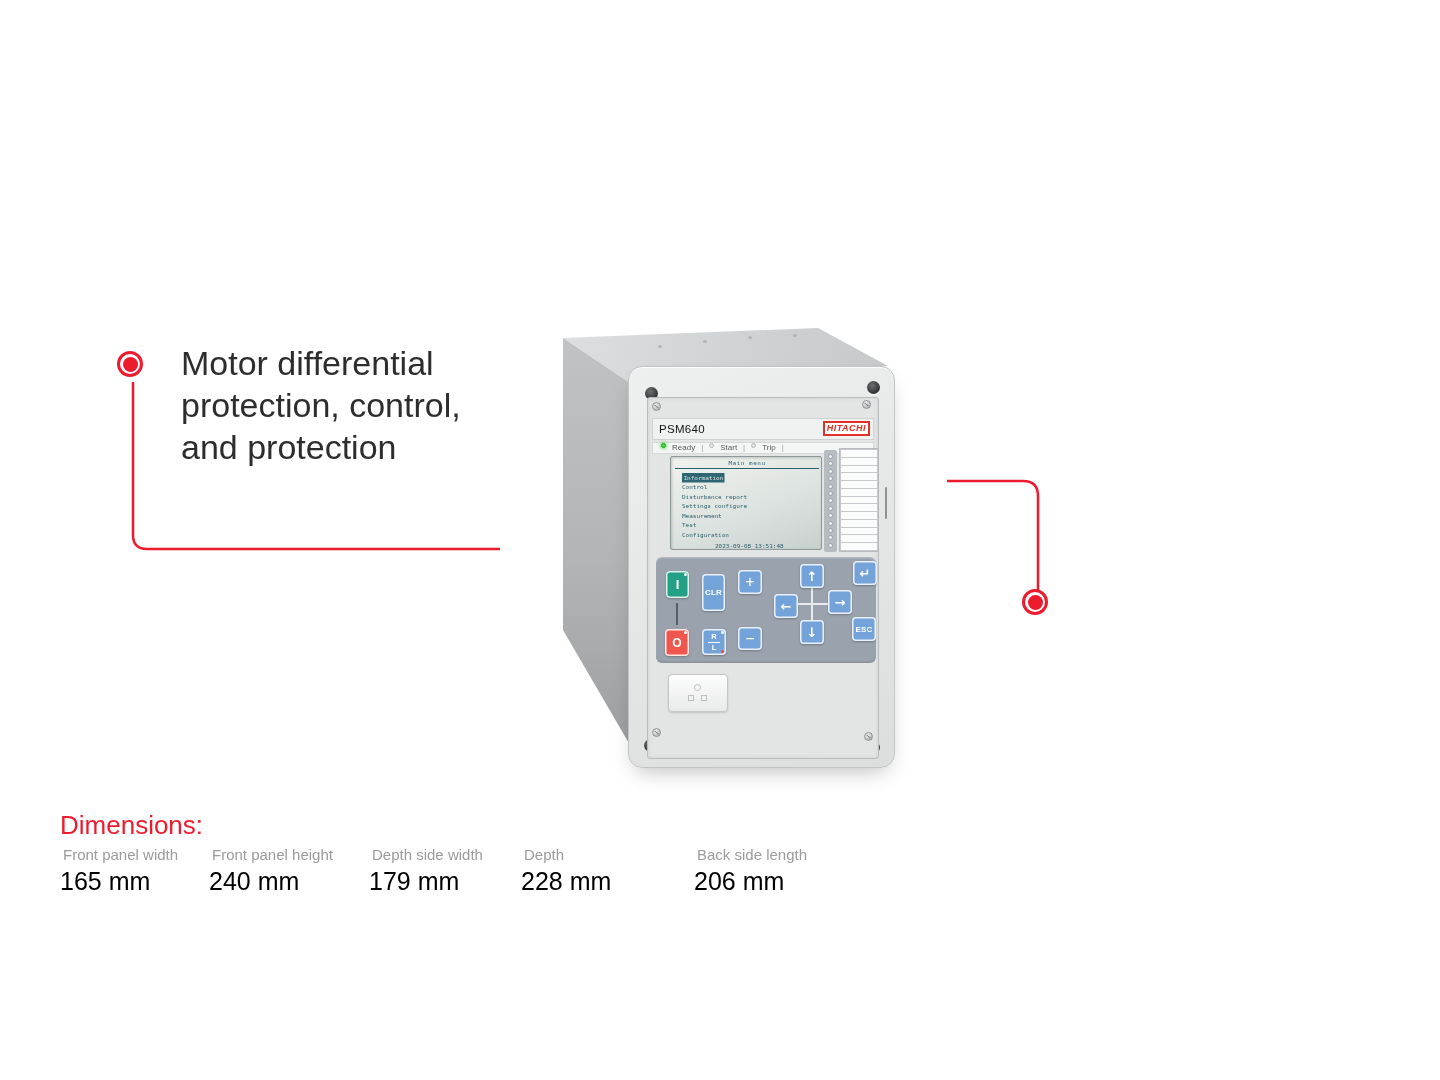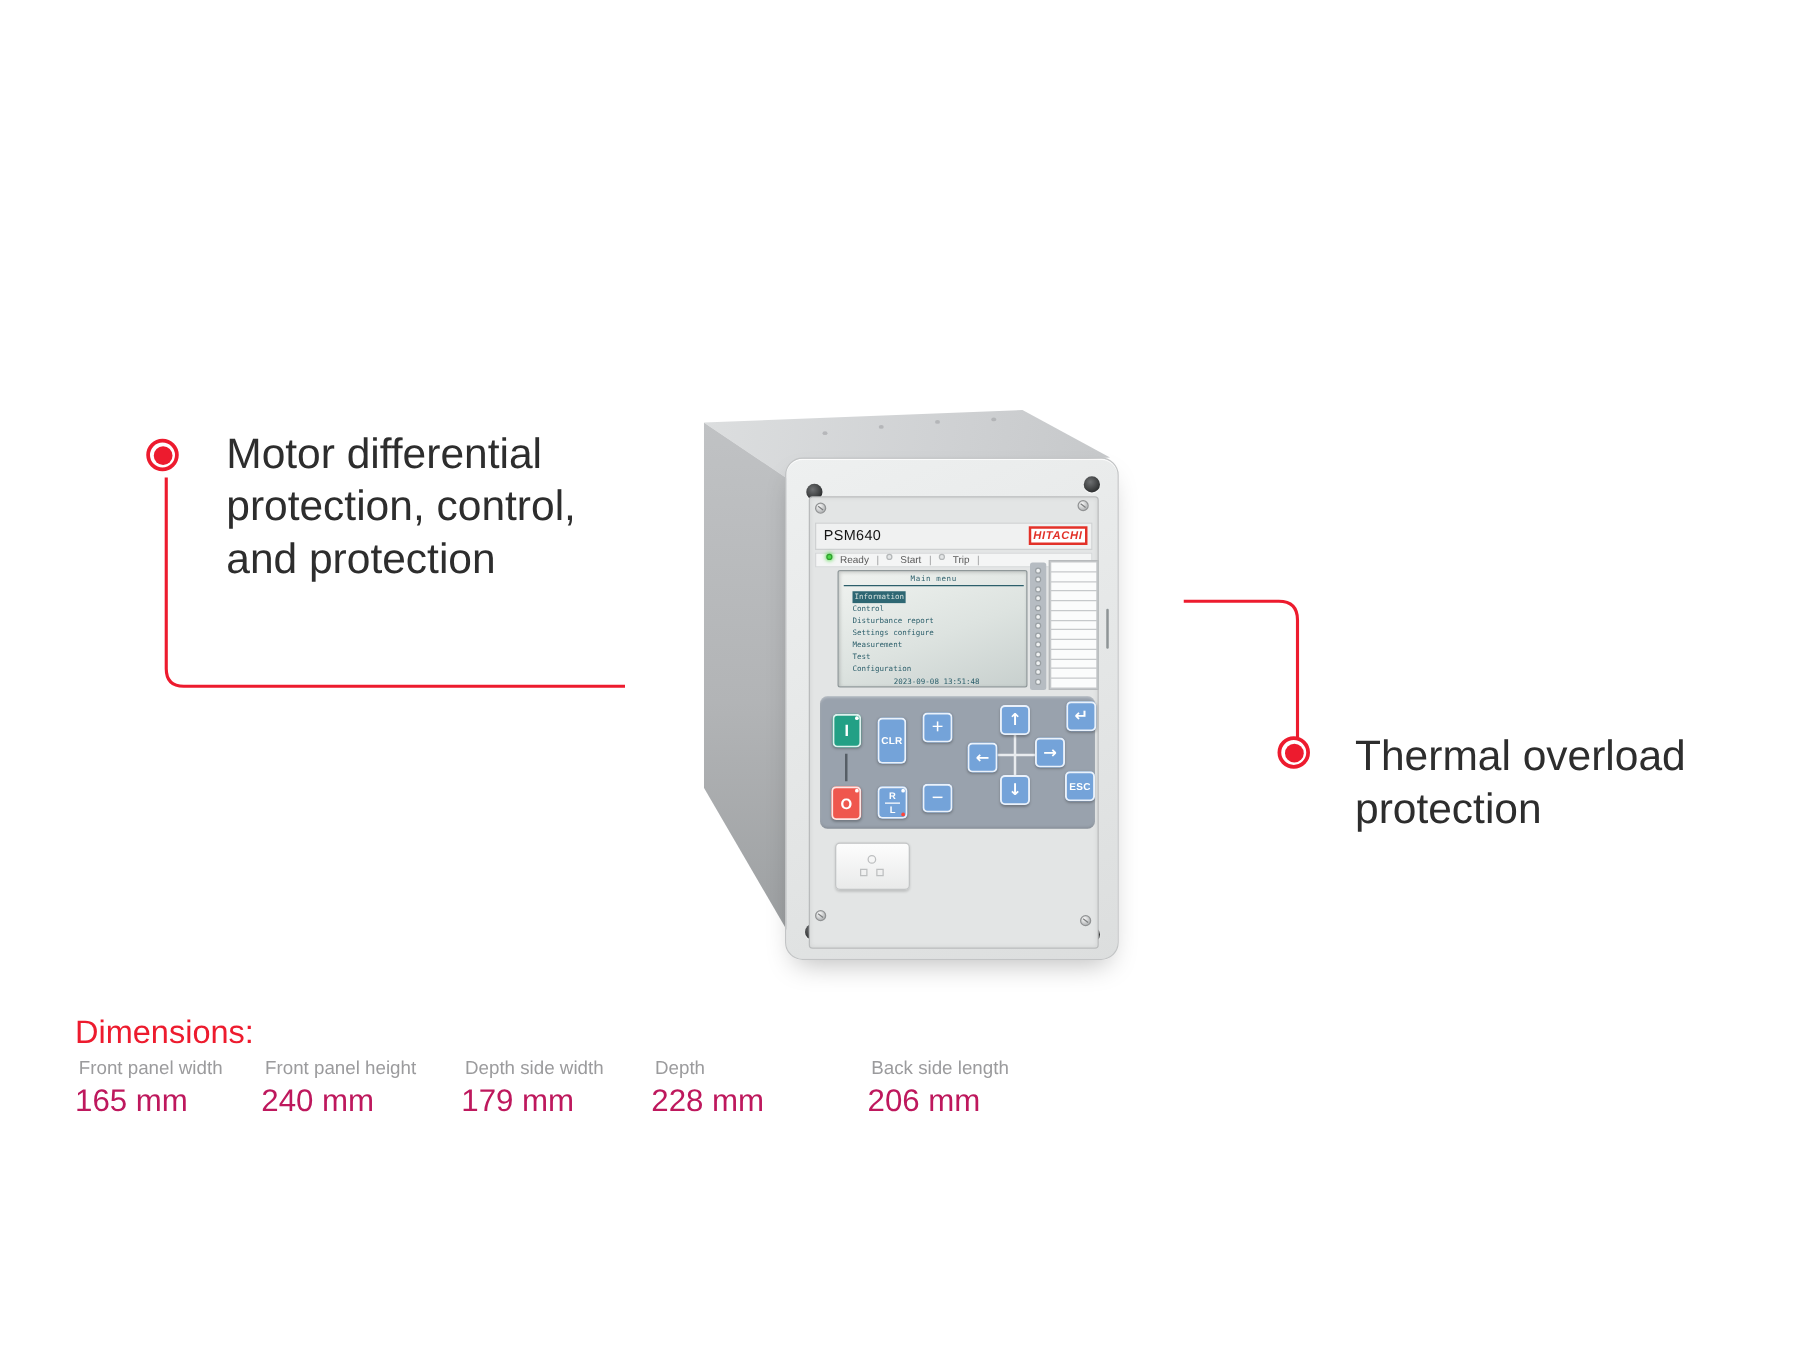--- a/index.html
+++ b/index.html
@@ -100,44 +100,40 @@
   .port-icon{position:relative;width:24px;height:18px}
   .port-icon i{position:absolute;border:1.5px solid #bdbfc0;background:transparent}
   .port-icon .pc{left:8px;top:0;width:7px;height:7px;border-radius:50%}
   .port-icon .ps1{left:2px;top:11px;width:6px;height:6px}
   .port-icon .ps2{left:15px;top:11px;width:6px;height:6px}
 
   
   .dims-heading{position:absolute;left:60px;top:810px;font-size:26px;color:var(--accent-red,#ed1b2e)}
   .dim-col{position:absolute;top:846px;width:150px}
   .dim-label{font-size:15px;color:#9b9b9d;margin-left:3px;white-space:nowrap}
-  .dim-value{font-size:25px;color:#be185d;margin-top:4px;white-space:nowrap}
+  .dim-value{font-size:25px;color:#000000;margin-top:4px;white-space:nowrap}
 </style>
 </head>
 <body>
 
 <div class="canvas">
 
   <svg class="lines" width="1440" height="1080" viewBox="0 0 1440 1080">
     <path d="M133 382 L133 535 Q133 549 147 549 L500 549" fill="none" stroke="#ed1b2e" stroke-width="2.5"></path>
     <path d="M947 481 L1023 481 Q1038 481 1038 496 L1038 590" fill="none" stroke="#ed1b2e" stroke-width="2.5"></path>
   </svg>
 
   <div class="bullet" style="left:117px;top:351px"></div>
   <div class="callout" style="left:181px;top:342px">
     <div>Motor differential</div>
     <div>protection, control,</div>
     <div>and protection</div>
   </div>
 
   <div class="bullet" style="left:1022px;top:589px"></div>
-  <div class="callout" style="left:1084px;top:584px">
-    <div>Thermal overload</div>
-    <div>protection</div>
-  </div>
 
   <div id="device">
     <div class="face-top">
       <span class="tdot" style="left:95px;top:17px"></span>
       <span class="tdot" style="left:140px;top:12px"></span>
       <span class="tdot" style="left:185px;top:8px"></span>
       <span class="tdot" style="left:230px;top:6px"></span>
     </div>
     <div class="face-left"></div>
 

